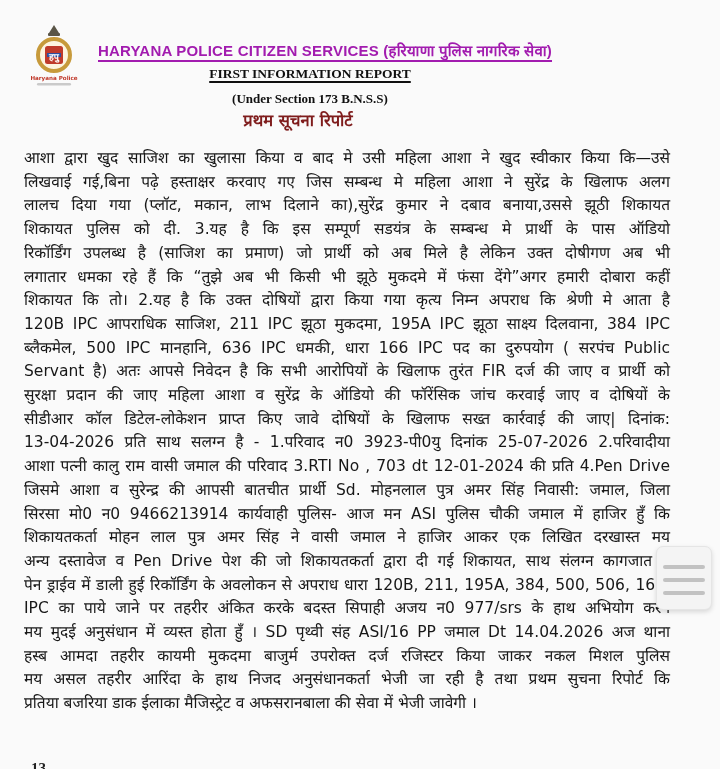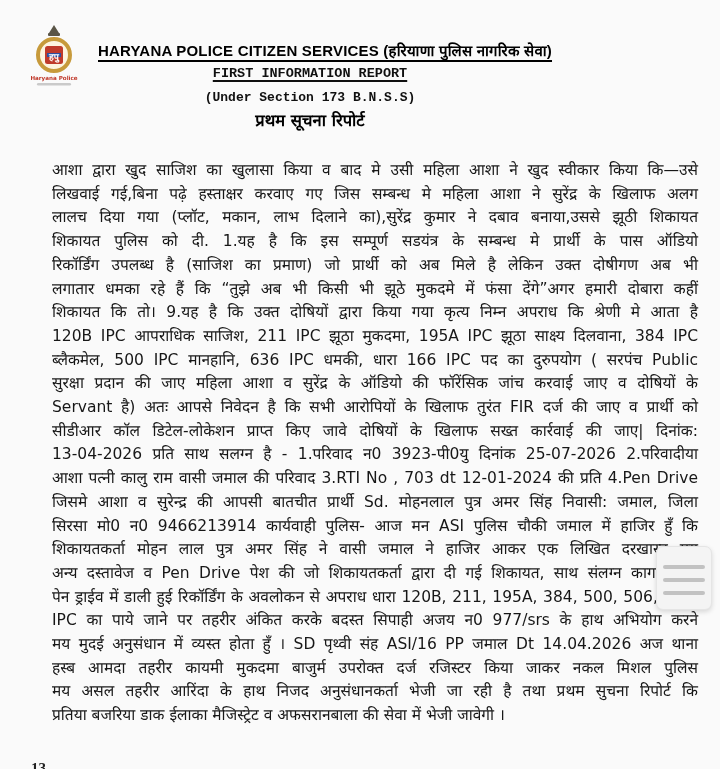--- a/index.html
+++ b/index.html
@@ -16,50 +16,49 @@
   .logo {
     position: absolute; left: 30px; top: 24px;
     width: 48px; height: 68px;
   }
   .org-title {
     position: absolute; left: 98px; top: 40px;
     margin: 0;
     font-family: "Liberation Sans", sans-serif;
     font-size: 15px; font-weight: bold;
     letter-spacing: .2px;
-    color: #000000;
+    color: #a21caf;
     text-decoration: underline;
     text-decoration-thickness: 2px;
     text-underline-offset: 4px;
     white-space: nowrap;
   }
   .center-head {
     position: absolute; left: 98px; top: 66px;
     width: 424px; text-align: center;
-    font-family: Liberation Mono, monospace;
+    font-family: Liberation Serif, serif;
     color: #101010;
   }
   .fir-title {
     font-size: 13.5px; font-weight: bold;
     text-decoration: underline;
     text-decoration-thickness: 1.5px;
     text-underline-offset: 3px;
   }
   .fir-sub { font-size: 13px; font-weight: bold; margin-top: 9px; }
   .hindi-title {
-    position: absolute; left: 98px; top: 108px;
+    position: absolute; left: 86px; top: 108px;
     width: 424px; text-align: center;
-    font-size: 16.5px; font-weight: bold; color: #000000;
+    font-size: 16.5px; font-weight: bold; color: #7f1d1d;
   }
 
   
   .fir-main {
-    position: absolute; left: 52px; top: 147px;
+    position: absolute; left: 24px; top: 147px;
     width: 646px;
-    margin-top: 12px;
   }
   .fir-line {
     font-size: 15.5px;
     line-height: 23.7px;
     color: #171717;
     text-align: justify;
     text-align-last: justify;
   }
   .fir-line.last { text-align-last: left; }
 
@@ -122,28 +121,28 @@
   </div>
 
   <div class="hindi-title">प्रथम सूचना रिपोर्ट</div>
 </header>
 
 <main class="fir-main">
   <div id="fir-lines">
       <div class="fir-line">आशा द्वारा खुद साजिश का खुलासा किया व बाद मे उसी महिला आशा ने खुद स्वीकार किया कि—उसे</div>
       <div class="fir-line">लिखवाई गई,बिना पढ़े हस्ताक्षर करवाए गए जिस सम्बन्ध मे महिला आशा ने सुरेंद्र के खिलाफ अलग</div>
       <div class="fir-line">लालच दिया गया (प्लॉट, मकान, लाभ दिलाने का),सुरेंद्र कुमार ने दबाव बनाया,उससे झूठी शिकायत</div>
-      <div class="fir-line">शिकायत पुलिस को दी. 1.यह है कि इस सम्पूर्ण सडयंत्र के सम्बन्ध मे प्रार्थी के पास ऑडियो</div>
+      <div class="fir-line">शिकायत पुलिस को दी. 3.यह है कि इस सम्पूर्ण सडयंत्र के सम्बन्ध मे प्रार्थी के पास ऑडियो</div>
       <div class="fir-line">रिकॉर्डिंग उपलब्ध है (साजिश का प्रमाण) जो प्रार्थी को अब मिले है लेकिन उक्त दोषीगण अब भी</div>
       <div class="fir-line">लगातार धमका रहे हैं कि “तुझे अब भी किसी भी झूठे मुकदमे में फंसा देंगे”अगर हमारी दोबारा कहीं</div>
-      <div class="fir-line">शिकायत कि तो। 9.यह है कि उक्त दोषियों द्वारा किया गया कृत्य निम्न अपराध कि श्रेणी मे आता है</div>
+      <div class="fir-line">शिकायत कि तो। 2.यह है कि उक्त दोषियों द्वारा किया गया कृत्य निम्न अपराध कि श्रेणी मे आता है</div>
       <div class="fir-line">120B IPC आपराधिक साजिश, 211 IPC झूठा मुकदमा, 195A IPC झूठा साक्ष्य दिलवाना, 384 IPC</div>
       <div class="fir-line">ब्लैकमेल, 500 IPC मानहानि, 636 IPC धमकी, धारा 166 IPC पद का दुरुपयोग ( सरपंच Public</div>
+      <div class="fir-line">Servant है) अतः आपसे निवेदन है कि सभी आरोपियों के खिलाफ तुरंत FIR दर्ज की जाए व प्रार्थी को</div>
       <div class="fir-line">सुरक्षा प्रदान की जाए महिला आशा व सुरेंद्र के ऑडियो की फॉरेंसिक जांच करवाई जाए व दोषियों के</div>
-      <div class="fir-line">Servant है) अतः आपसे निवेदन है कि सभी आरोपियों के खिलाफ तुरंत FIR दर्ज की जाए व प्रार्थी को</div>
       <div class="fir-line">सीडीआर कॉल डिटेल-लोकेशन प्राप्त किए जावे दोषियों के खिलाफ सख्त कार्रवाई की जाए| दिनांक:</div>
       <div class="fir-line">13-04-2026 प्रति साथ सलग्न है - 1.परिवाद न0 3923-पी0यु दिनांक 25-07-2026 2.परिवादीया</div>
       <div class="fir-line">आशा पत्नी कालु राम वासी जमाल की परिवाद 3.RTI No , 703 dt 12-01-2024 की प्रति 4.Pen Drive</div>
       <div class="fir-line">जिसमे आशा व सुरेन्द्र की आपसी बातचीत प्रार्थी Sd. मोहनलाल पुत्र अमर सिंह निवासी: जमाल, जिला</div>
       <div class="fir-line">सिरसा मो0 न0 9466213914 कार्यवाही पुलिस- आज मन ASI पुलिस चौकी जमाल में हाजिर हुँ कि</div>
       <div class="fir-line">शिकायतकर्ता मोहन लाल पुत्र अमर सिंह ने वासी जमाल ने हाजिर आकर एक लिखित दरखास्त मय</div>
       <div class="fir-line">अन्य दस्तावेज व Pen Drive पेश की जो शिकायतकर्ता द्वारा दी गई शिकायत, साथ संलग्न कागजात व</div>
       <div class="fir-line">पेन ड्राईव में डाली हुई रिकॉर्डिंग के अवलोकन से अपराध धारा 120B, 211, 195A, 384, 500, 506, 166,</div>
       <div class="fir-line">IPC का पाये जाने पर तहरीर अंकित करके बदस्त सिपाही अजय न0 977/srs के हाथ अभियोग करने</div>
       <div class="fir-line">मय मुदई अनुसंधान में व्यस्त होता हुँ । SD पृथ्वी संह ASI/16 PP जमाल Dt 14.04.2026 अज थाना</div>

